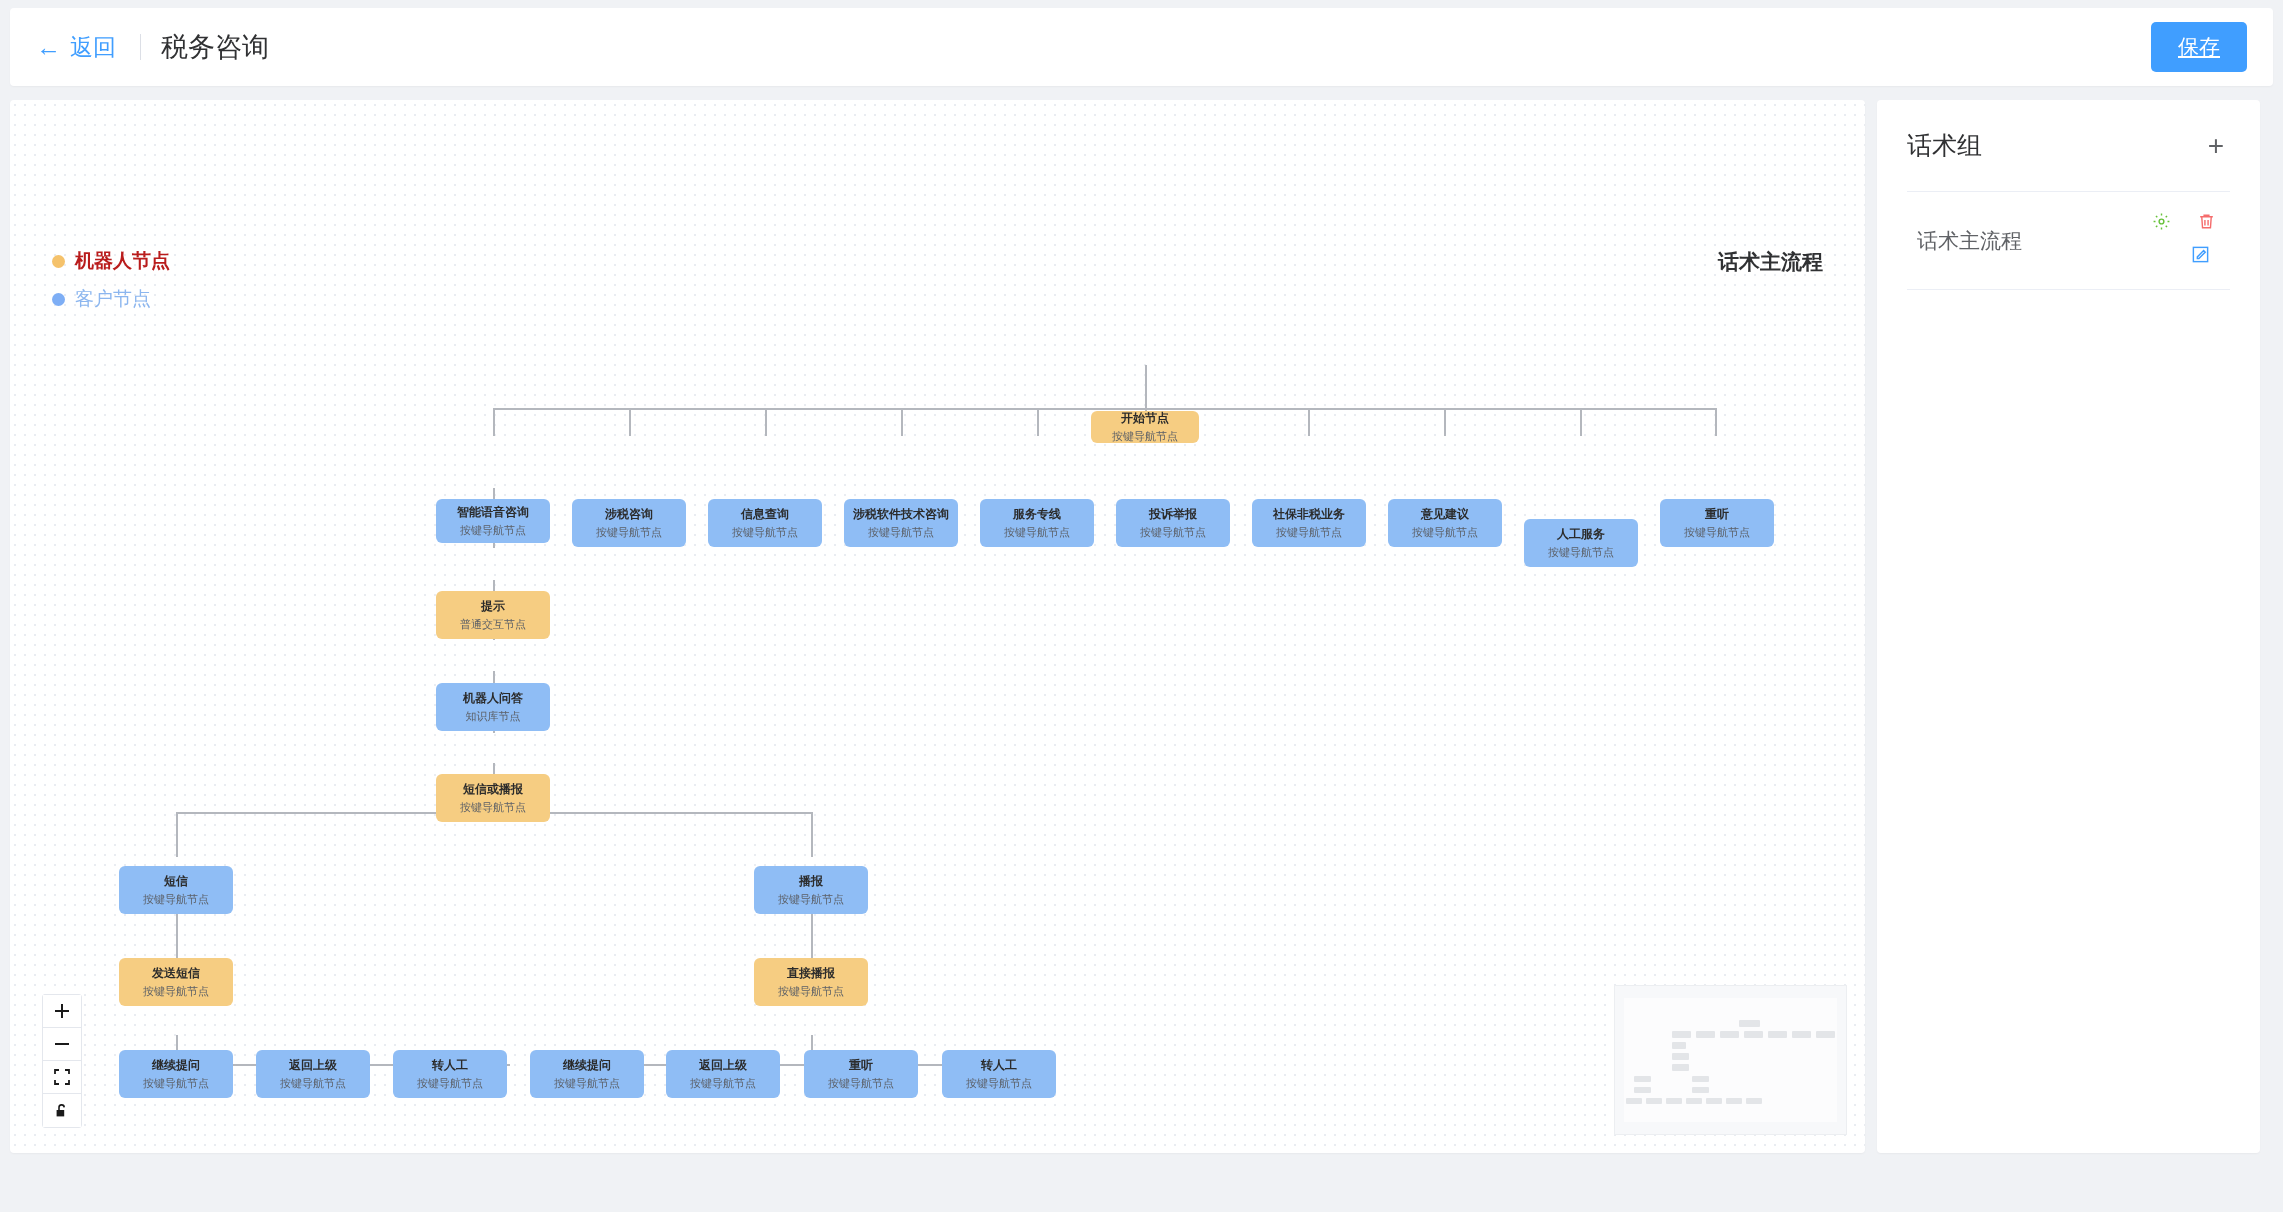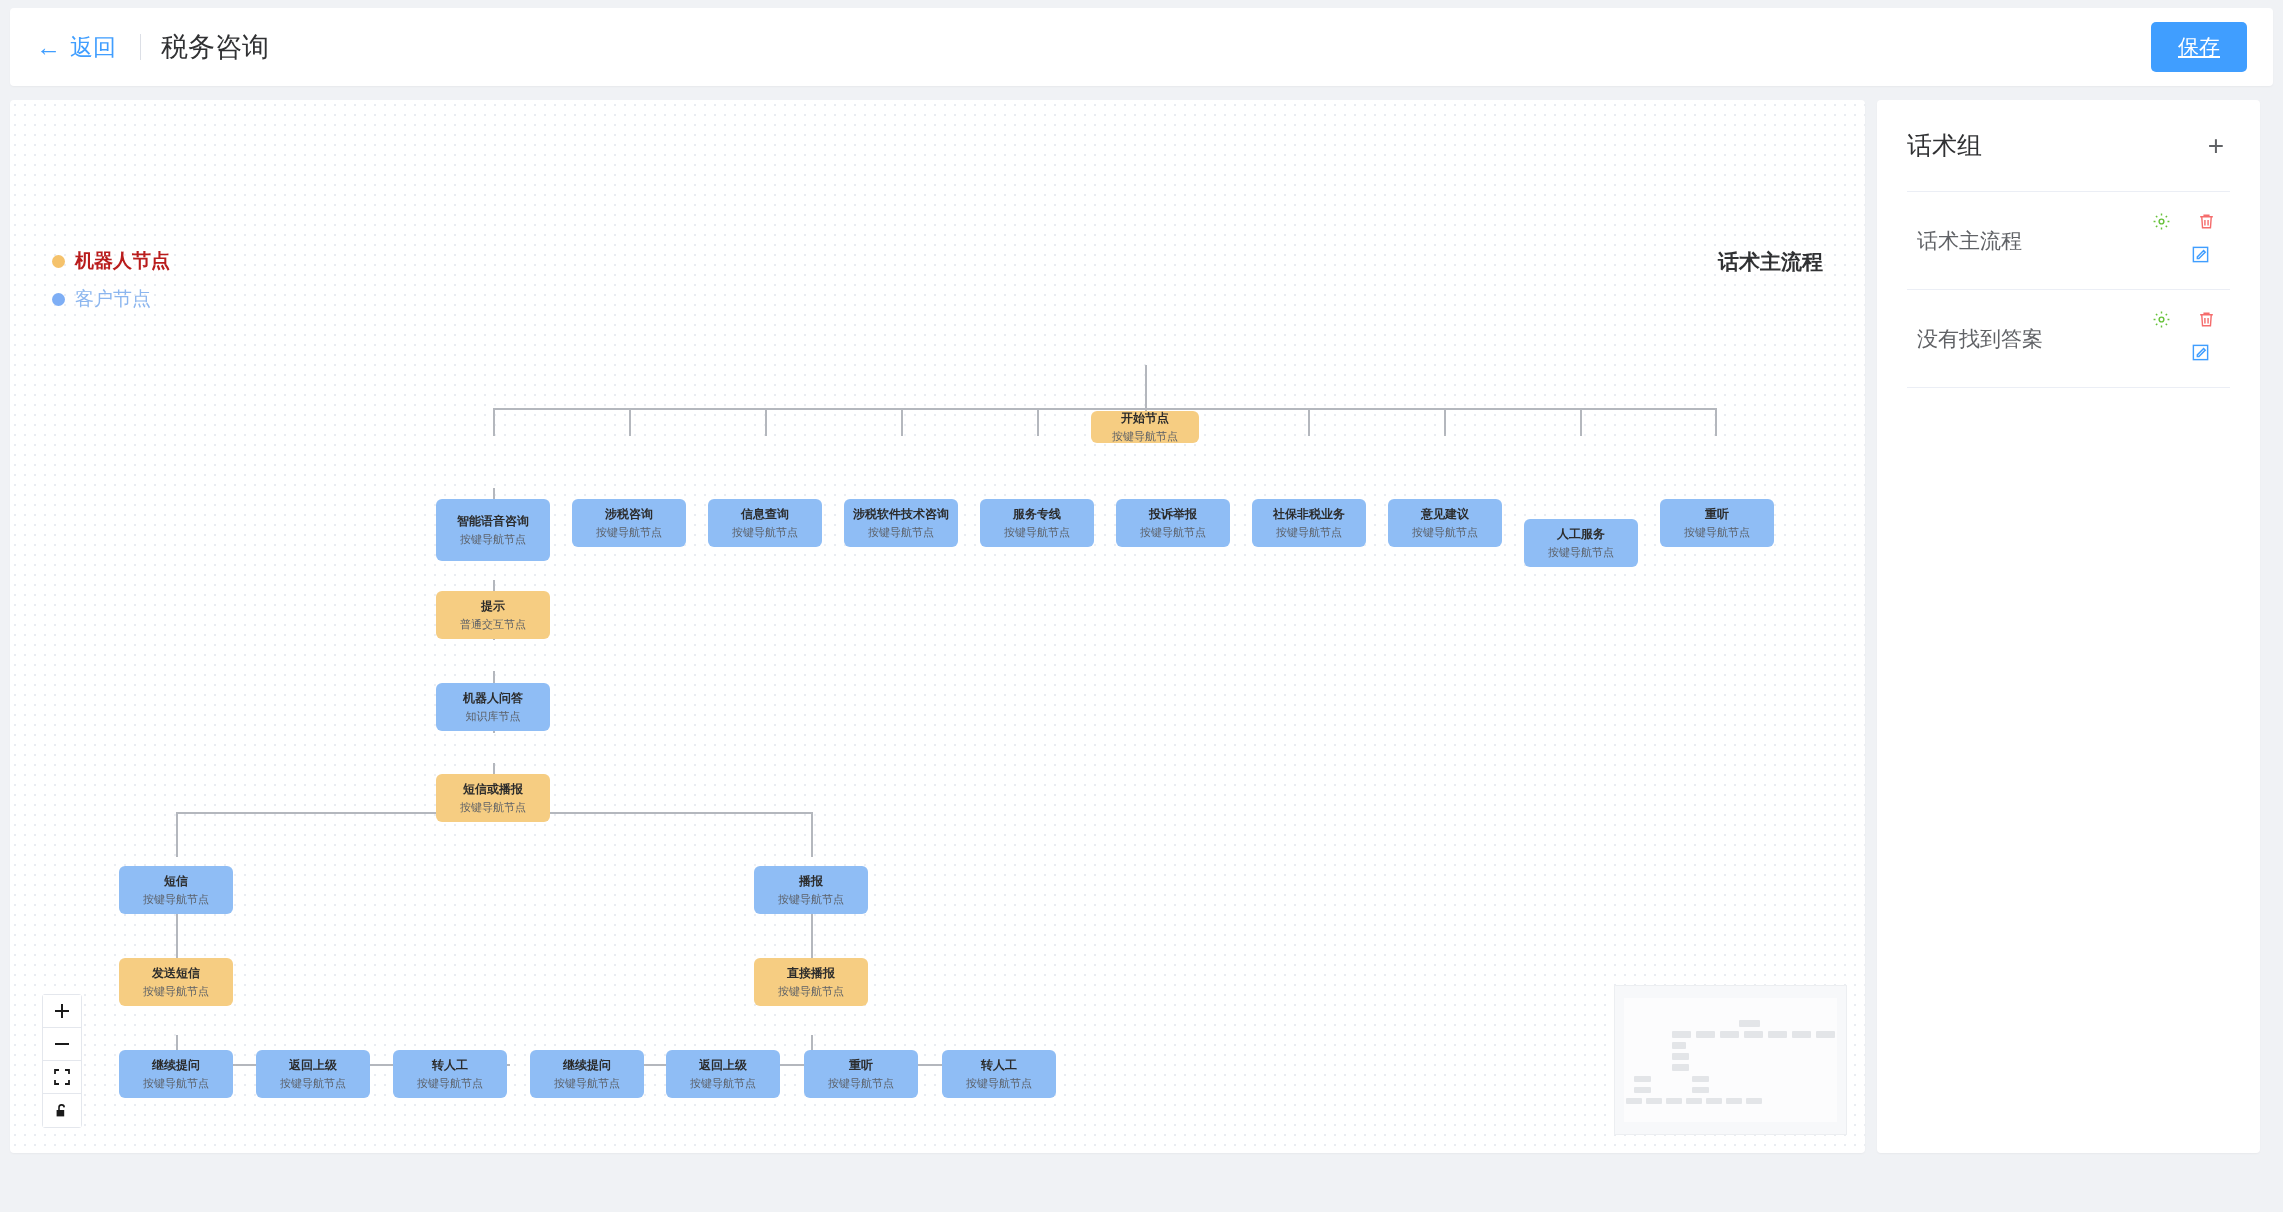--- a/index.html
+++ b/index.html
@@ -187,21 +187,21 @@
         <div class="edge v" style="left:577px; top:964px; height:27px;"></div>
         <div class="edge v" style="left:713px; top:964px; height:27px;"></div>
         <div class="edge v" style="left:851px; top:964px; height:27px;"></div>
         <div class="edge v" style="left:989px; top:964px; height:27px;"></div>
 
         <div class="node robot" style="left:1135px; top:311px; width:108px; height:32px; transform:translate(-50%,0); left:1135px; top:311px;text-align:center;">
           <span class="node-title">开始节点</span>
           <span class="node-sub">按键导航节点</span>
         </div>
 
-        <div class="node customer" style="left:426px; top:399px; width:114px; height:62px;">
+        <div class="node customer" style="left:426px; top:399px; width:114px; height:44px;">
           <span class="node-title">智能语音咨询</span>
           <span class="node-sub">按键导航节点</span>
         </div>
         <div class="node customer" style="left:562px; top:399px; width:114px; height:48px;">
           <span class="node-title">涉税咨询</span>
           <span class="node-sub">按键导航节点</span>
         </div>
         <div class="node customer" style="left:698px; top:399px; width:114px; height:48px;">
           <span class="node-title">信息查询</span>
           <span class="node-sub">按键导航节点</span>
@@ -372,38 +372,16 @@
           <span class="act act-edit">
             <svg width="19" height="19" viewBox="0 0 24 24" fill="none" stroke="#409eff" stroke-width="1.8">
               <rect x="3" y="3" width="18" height="18"></rect>
               <path d="M16 7l-8 8v2h2l8-8z"></path>
             </svg>
           </span>
         </div>
       </div>
 
 
-      <div class="group-item">
-        <span class="group-name">没有找到答案</span>
-        <div class="group-actions">
-          <span class="act act-gear">
-            <svg width="19" height="19" viewBox="0 0 24 24" fill="none" stroke="#67c23a" stroke-width="1.8">
-              <circle cx="12" cy="12" r="3"></circle>
-              <path d="M12 2v2.4M12 19.6V22M2 12h2.4M19.6 12H22M5 5l1.7 1.7M17.3 17.3L19 19M19 5l-1.7 1.7M6.7 17.3L5 19"></path>
-            </svg>
-          </span>
-          <span class="act act-trash">
-            <svg width="19" height="19" viewBox="0 0 24 24" fill="none" stroke="#f56c6c" stroke-width="1.8">
-              <path d="M4 6h16M9 6V4h6v2M6 6l1 14h10l1-14M10 10v7M14 10v7"></path>
-            </svg>
-          </span>
-          <span class="act act-edit">
-            <svg width="19" height="19" viewBox="0 0 24 24" fill="none" stroke="#409eff" stroke-width="1.8">
-              <rect x="3" y="3" width="18" height="18"></rect>
-              <path d="M16 7l-8 8v2h2l8-8z"></path>
-            </svg>
-          </span>
-        </div>
-      </div>
     </div>
 
   </div>
 </div>
 
 </body></html>

